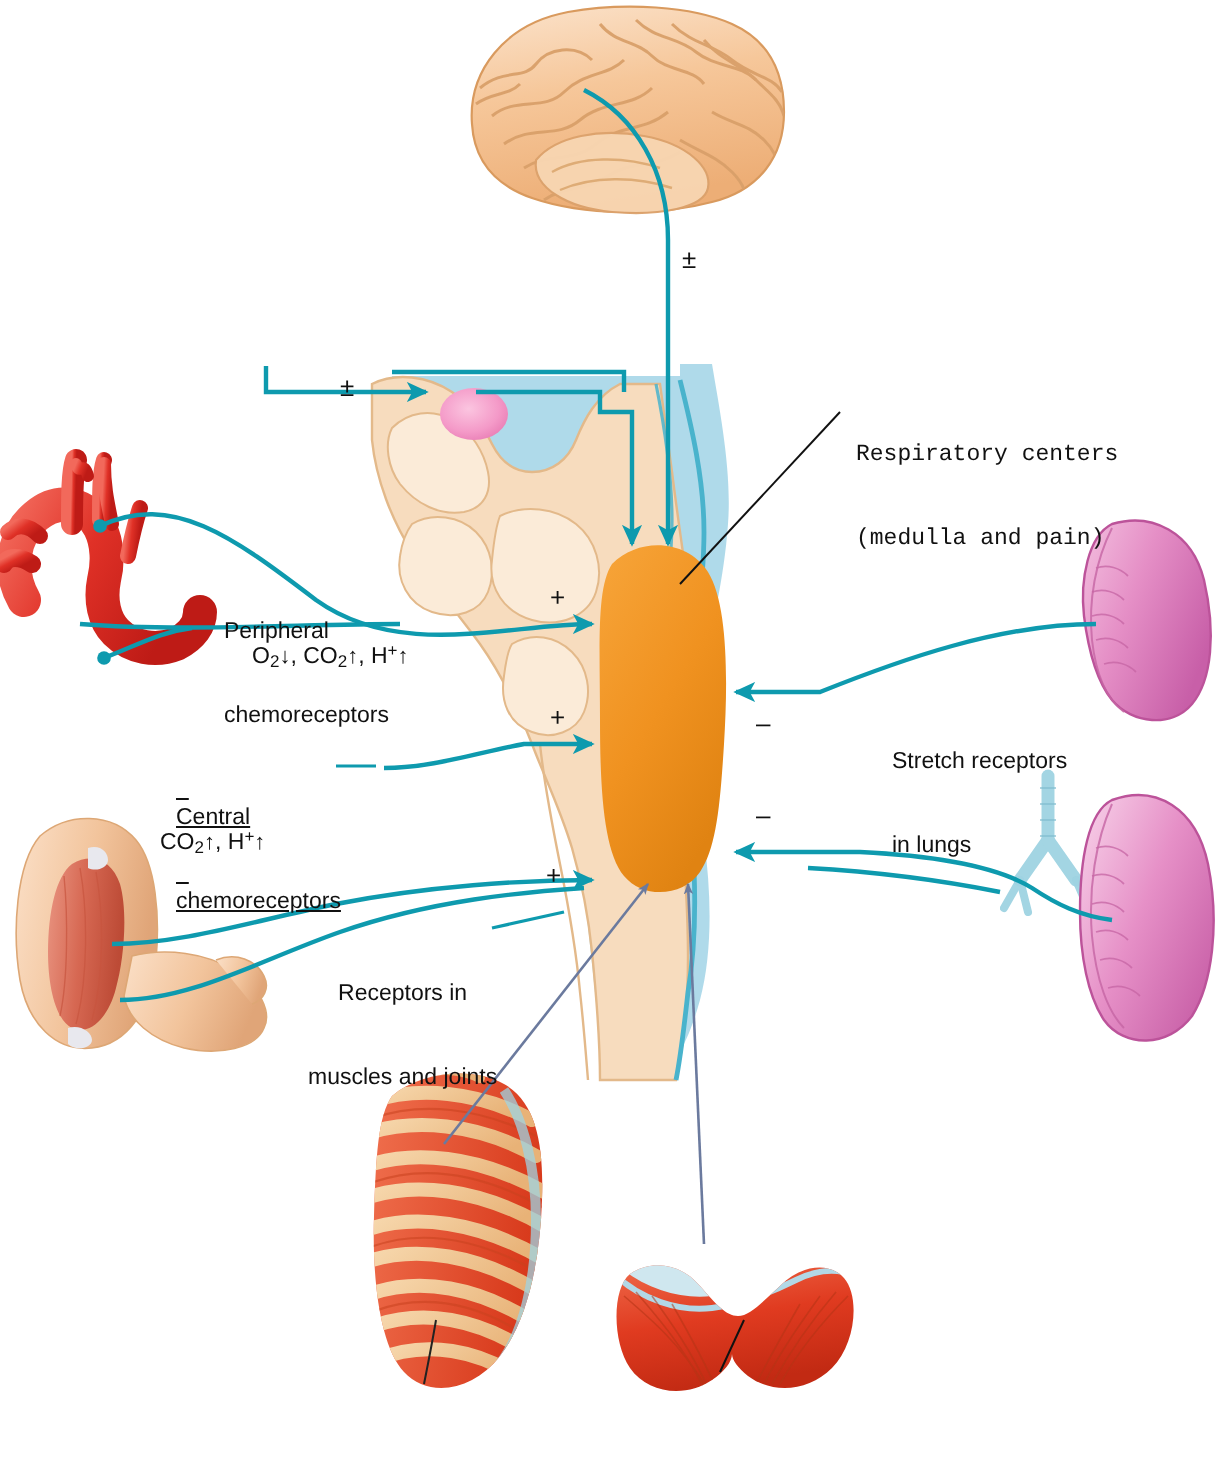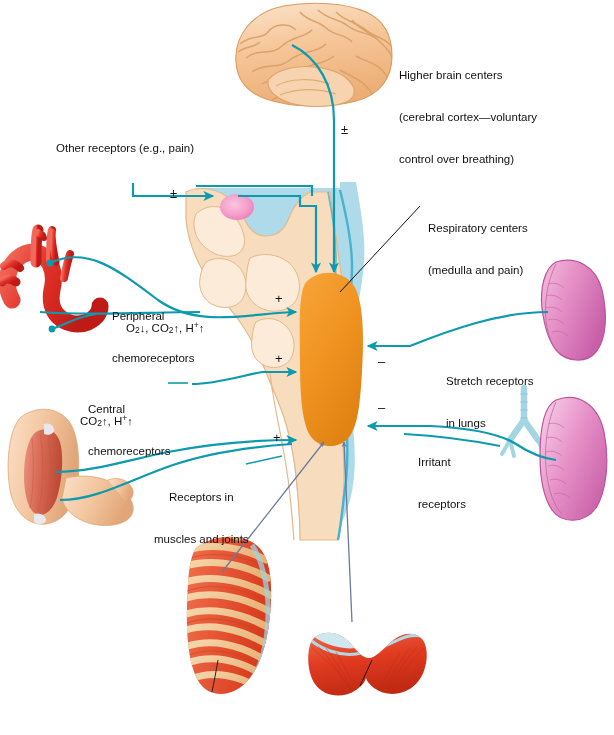--- a/index.html
+++ b/index.html
@@ -355,70 +355,60 @@
   <g stroke="#111" fill="none" stroke-width="1">
     <path d="M340,292 L420,206"></path>
     <path d="M360,686 L372,660"></path>
   </g>
   <g stroke="#0E9AAE" fill="none" stroke-width="1.6">
     <path d="M188,383 L168,383"></path>
     <path d="M246,464 L282,456"></path>
   </g>
 </svg>
 
-<div class="lbl" style="left:399px;top:40px;">
-  <div>Higher brain centers</div>
-  <div>(cerebral cortex—voluntary</div>
-  <div>control over breathing)</div>
-</div>
 
 <div class="lbl" style="left:56px;top:113px;">
-  <div>Other receptors (e.g., pain)</div>
-</div>
-
-<div class="lbl" style="left:428px;top:193px;">
+</div>
+
+<div class="lbl" style="left:428px;top:193px;font-family:Liberation Mono, monospace;">
   <div>Respiratory centers</div>
   <div>(medulla and pain)</div>
 </div>
 
 <div class="lbl" style="left:112px;top:281px;">
   <div>Peripheral</div>
   <div>chemoreceptors</div>
 </div>
 
 <div class="chem" style="left:126px;top:320px;">
   <span>O</span><sub>2</sub><span class="arw">↓</span>,
   <span>CO</span><sub>2</sub><span class="arw">↑</span>,
   <span>H</span><sup>+</sup><span class="arw">↑</span>
 </div>
 
-<div class="lbl" style="left:88px;top:374px;">
+<div class="lbl" style="left:88px;top:374px;text-decoration:underline;">
   <div>Central</div>
   <div>chemoreceptors</div>
 </div>
 
 <div class="chem" style="left:80px;top:413px;">
   <span>CO</span><sub>2</sub><span class="arw">↑</span>,
   <span>H</span><sup>+</sup><span class="arw">↑</span>
 </div>
 
 <div class="lbl" style="left:154px;top:462px;text-align:center;">
   <div>Receptors in</div>
   <div>muscles and joints</div>
 </div>
 
 <div class="lbl" style="left:418px;top:346px;margin-left:28px;">
   <div>Stretch receptors</div>
   <div>in lungs</div>
 </div>
 
-<div class="lbl" style="left:418px;top:427px;">
-  <div>Irritant</div>
-  <div>receptors</div>
-</div>
 
 <div class="lbl" style="left:233px;top:706px;">
   <div>Intercostal</div>
   
 </div>
 
 <div class="lbl" style="left:371px;top:708px;">
   
 </div>
 

